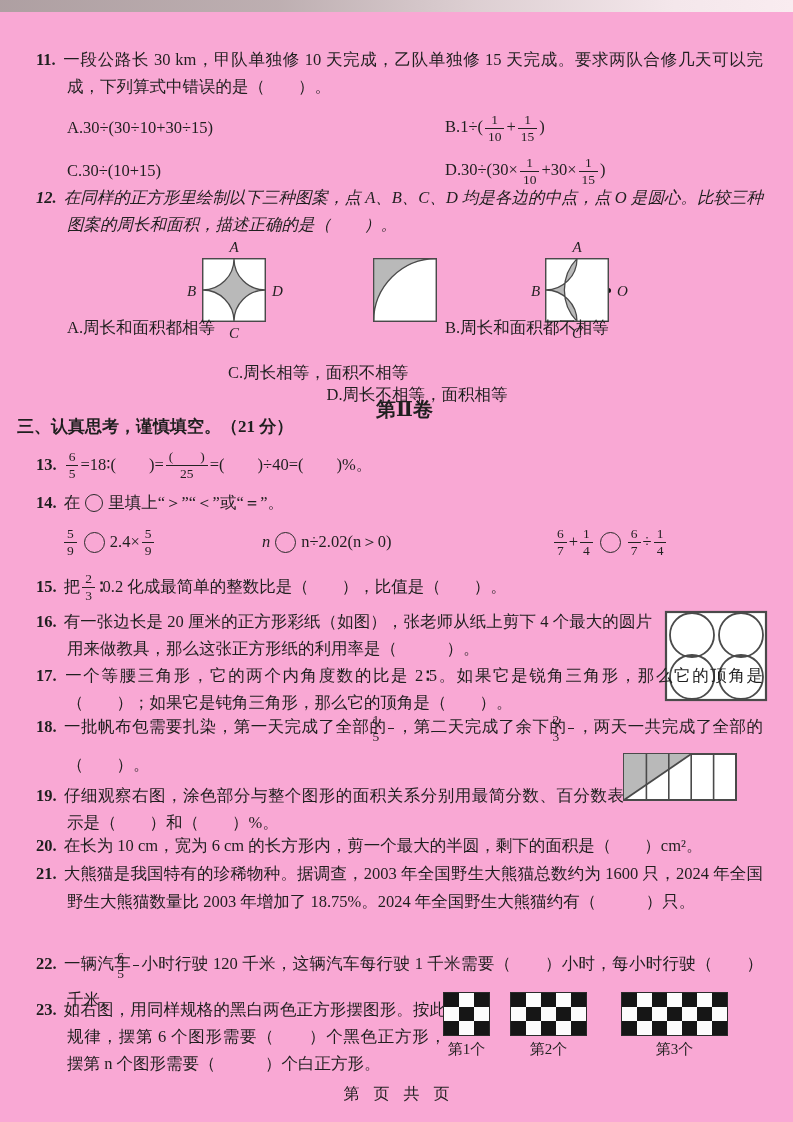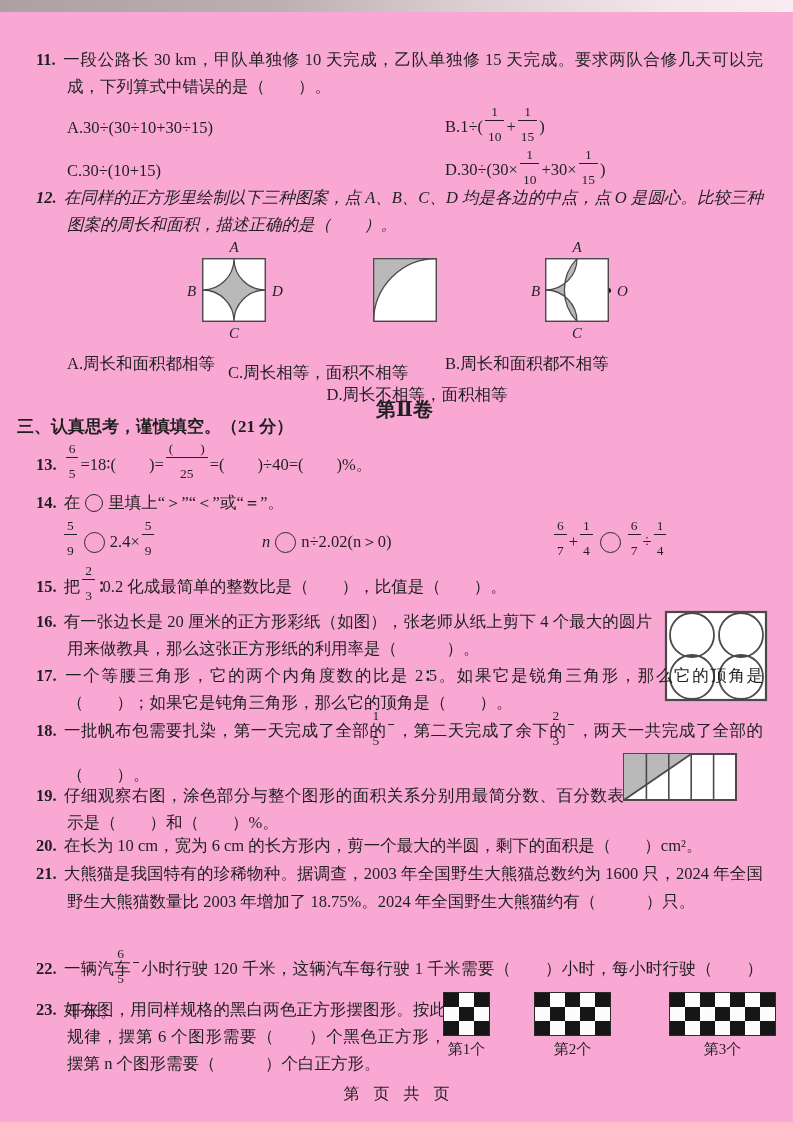--- a/index.html
+++ b/index.html
@@ -10,38 +10,38 @@
         background:linear-gradient(to right,#a19e99 0%,#b3b0ab 35%,#d8d6d2 60%,#f3f2ef 85%,#f9f8f5 100%);
         opacity:.85;}
   .q{position:absolute;left:36px;width:727px;}
   .qtext{margin:0;padding-left:31px;text-indent:-31px;line-height:27px;text-align:justify;}
   .qnum{font-weight:bold;margin-right:7px;}
   .optrow{position:absolute;left:67px;width:700px;display:flex;align-items:center;height:40px;}
   .optrow .col1{width:378px;}
   .frac{display:inline-block;vertical-align:middle;text-align:center;
         font-size:13.5px;line-height:1.15;margin:0 2px;}
   .frac .fn{display:block;border-bottom:1px solid #222;padding:0 3px;}
-  .frac .fd{display:block;padding:8px 3px;}
+  .frac .fd{display:block;padding:0 3px;}
   .circle{display:inline-block;width:19px;height:19px;border:1.2px solid #2a2a2a;
         border-radius:50%;vertical-align:middle;margin:0 5px;background:transparent;}
   .circle.small{width:16px;height:16px;}
   .sec2{position:absolute;top:388px;left:0;width:100%;text-align:center;
         font-size:20px;font-weight:bold;margin:8px;}
   .sec3{position:absolute;top:415px;left:17px;font-size:17px;font-weight:bold;margin:0;}
   .mathline{position:absolute;display:flex;align-items:center;white-space:nowrap;}
   .figwrap{position:absolute;}
   .figlabel{position:absolute;font-style:italic;font-size:15px;line-height:15px;}
   .figlabel.cen{width:64px;text-align:center;}
   .odot{position:absolute;width:5px;height:5px;border-radius:50%;background:#111;}
   .figcap{text-align:center;font-size:15px;margin-top:4px;}
   .checker{display:grid;border:1.5px solid #2a2a2a;background:#fff;}
   .ck{width:15px;height:14px;}
   .ck.b{background:#161616;}
   .ck.w{background:#fcfcfc;}
-  .q23figs{position:absolute;left:443px;top:992px;display:flex;align-items:flex-end;gap:44px;}
+  .q23figs{position:absolute;left:443px;top:992px;display:flex;align-items:flex-end;gap:20px;}
   .footer{position:absolute;top:1084px;left:0;width:100%;text-align:center;
         font-size:16px;word-spacing:10px;margin:0;}
   svg{display:block;}
 </style>
 </head>
 <body>
 
 <div class="page">
   <div class="smudge"></div>
 
@@ -86,21 +86,21 @@
     <span class="figlabel" style="left:0;top:44px;">B</span>
     <span class="figlabel" style="left:86px;top:44px;">O</span>
     <span class="odot" style="left:75px;top:48px;"></span>
     <span class="figlabel cen" style="left:14px;top:86px;">C</span>
     <svg style="position:absolute;left:14px;top:18px;" width="64" height="64" viewBox="0 0 100 100">
       <rect x="1" y="1" width="98" height="98" fill="#fff" stroke="#4a4a4a" stroke-width="2.5"></rect>
       <path d="M50,1 A49,49 0 0 1 1,50 A49,49 0 0 1 50,99 A70.7,70.7 0 0 1 50,1 Z" fill="#b9b9b9" stroke="#4a4a4a" stroke-width="2"></path>
     </svg>
   </div>
 
-  <div class="optrow" style="top:350px;height:28px;align-items:center;">
+  <div class="optrow" style="top:314px;height:28px;align-items:center;">
     <span class="col1">A.周长和面积都相等</span>
     <span>B.周长和面积都不相等</span>
   </div>
   <div class="optrow" style="top:362px;height:28px;flex-direction:column;">
     <span class="col1">C.周长相等，面积不相等</span>
     <span>D.周长不相等，面积相等</span>
   </div>
 
   <p class="sec2">第Ⅱ卷</p>
   <p class="sec3">三、认真思考，谨慎填空。（21 分）</p>

